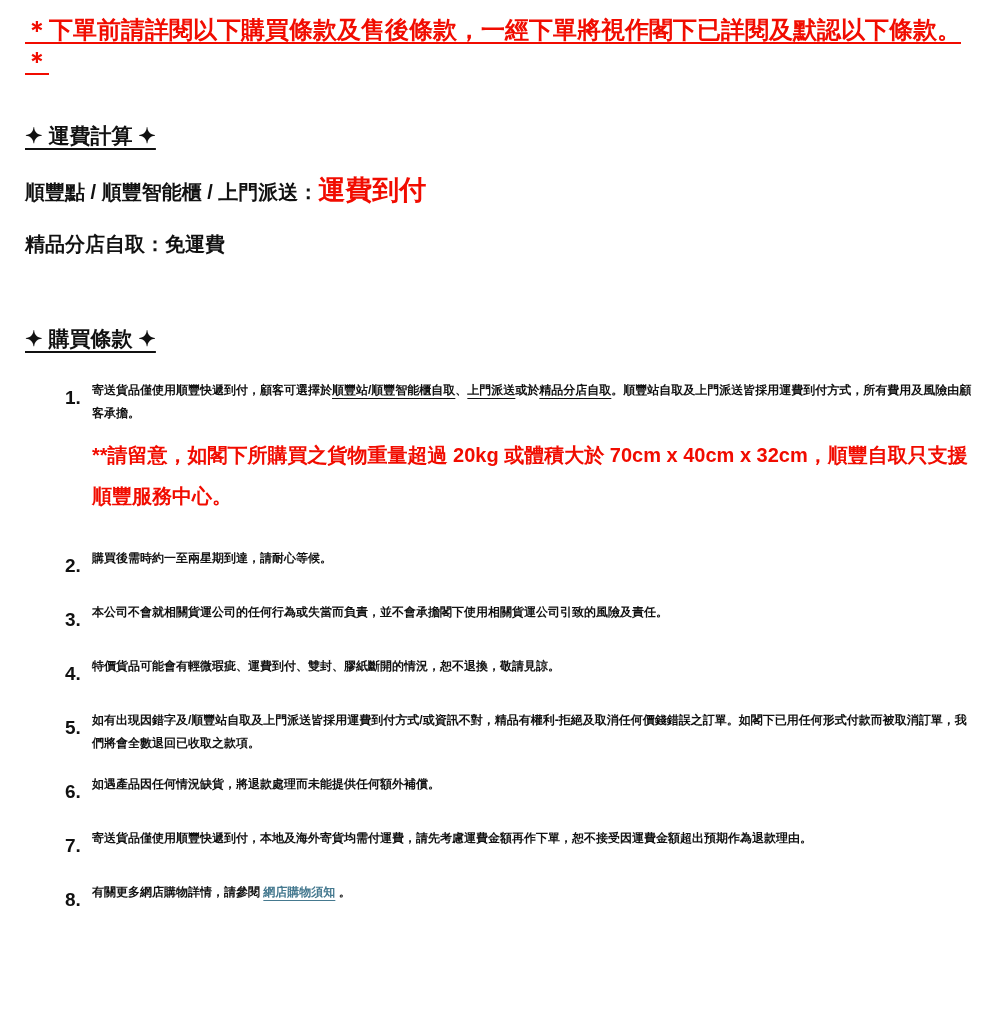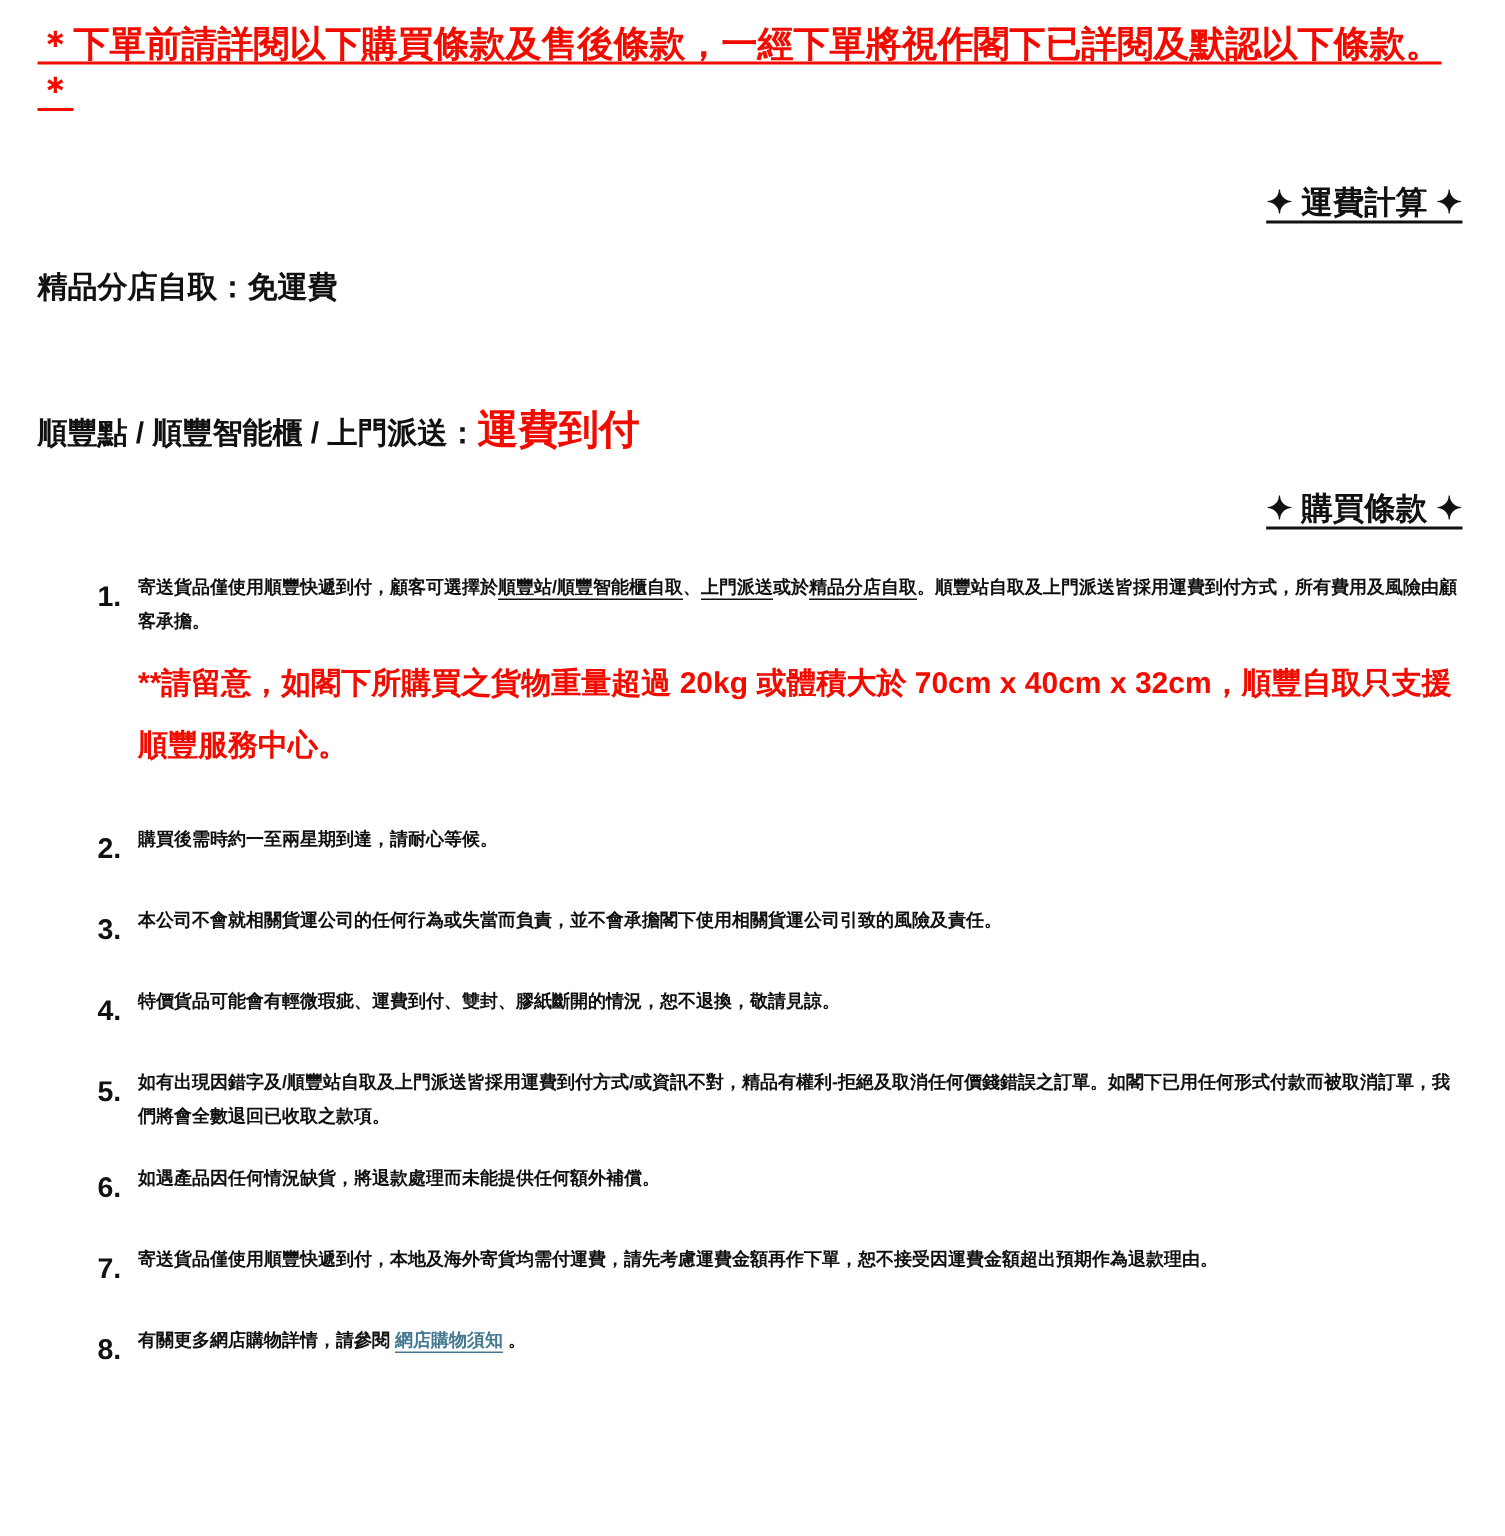--- a/index.html
+++ b/index.html
@@ -30,21 +30,20 @@
   }
   
   .section-heading {
     margin: 0 0 27px 0;
     font-size: 21px;
     line-height: 1.3;
     color: #111111;
     text-decoration: underline;
     text-underline-offset: 5px;
     font-weight: bold;
-    text-align: right;
   }
   .terms-heading {
     margin-top: 2px;
   }
   .ship-line {
     margin: 0 0 22px 0;
     font-size: 20px;
     line-height: 1.5;
   }
   .ship-line .highlight {
@@ -99,23 +98,23 @@
 </style>
 </head>
 <body>
 
 <div class="page">
 
   <p class="top-notice">＊下單前請詳閱以下購買條款及售後條款，一經下單將視作閣下已詳閱及默認以下條款。＊</p>
 
   <h2 class="section-heading">✦ 運費計算 ✦</h2>
 
+  <p class="ship-line"><span>順豐點 / 順豐智能櫃 / 上門派送：</span><span class="highlight">運費到付</span></p>
+
   <p class="ship-line pickup">精品分店自取：免運費</p>
-
-  <p class="ship-line"><span>順豐點 / 順豐智能櫃 / 上門派送：</span><span class="highlight">運費到付</span></p>
 
   <h2 class="section-heading terms-heading">✦ 購買條款 ✦</h2>
 
   <div class="terms-list">
 
     <div class="term-item">
       <span class="num">1.</span>
       <div class="body">
         <p class="item-text"><span>寄送貨品僅使用順豐快遞到付，顧客可選擇於</span><span class="u">順豐站/順豐智能櫃自取</span><span>、</span><span class="u">上門派送</span><span>或於</span><span class="u">精品分店自取</span><span>。順豐站自取及上門派送皆採用運費到付方式，所有費用及風險由顧客承擔。</span></p>
         <p class="red-note">**請留意，如閣下所購買之貨物重量超過 20kg 或體積大於 70cm x 40cm x 32cm，順豐自取只支援順豐服務中心。</p>

